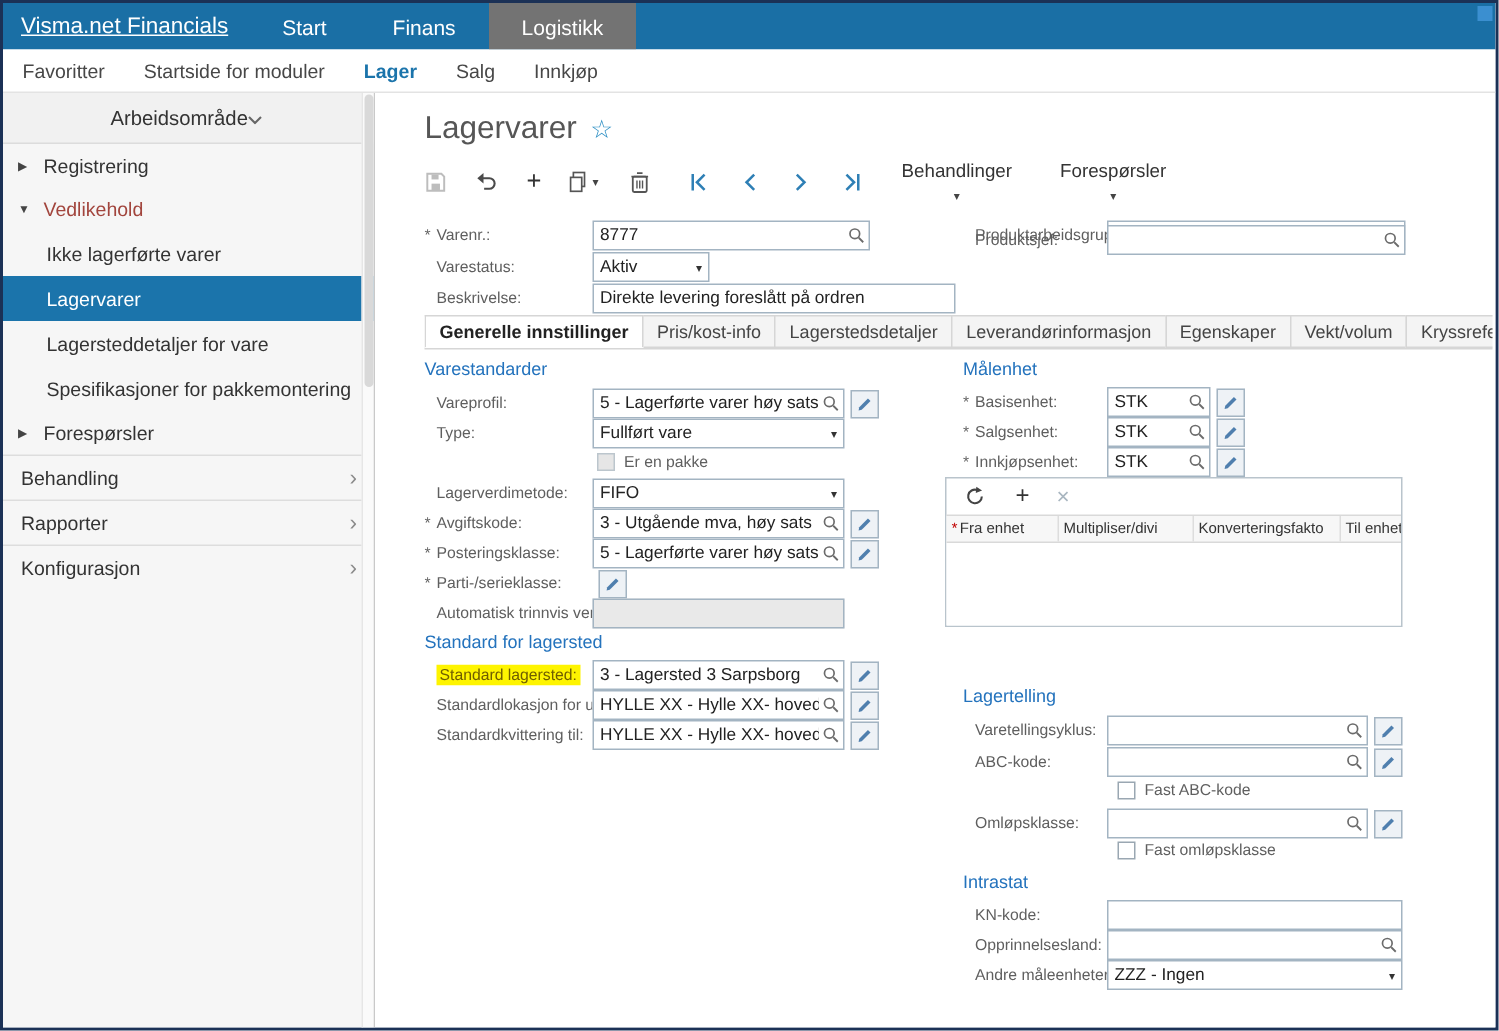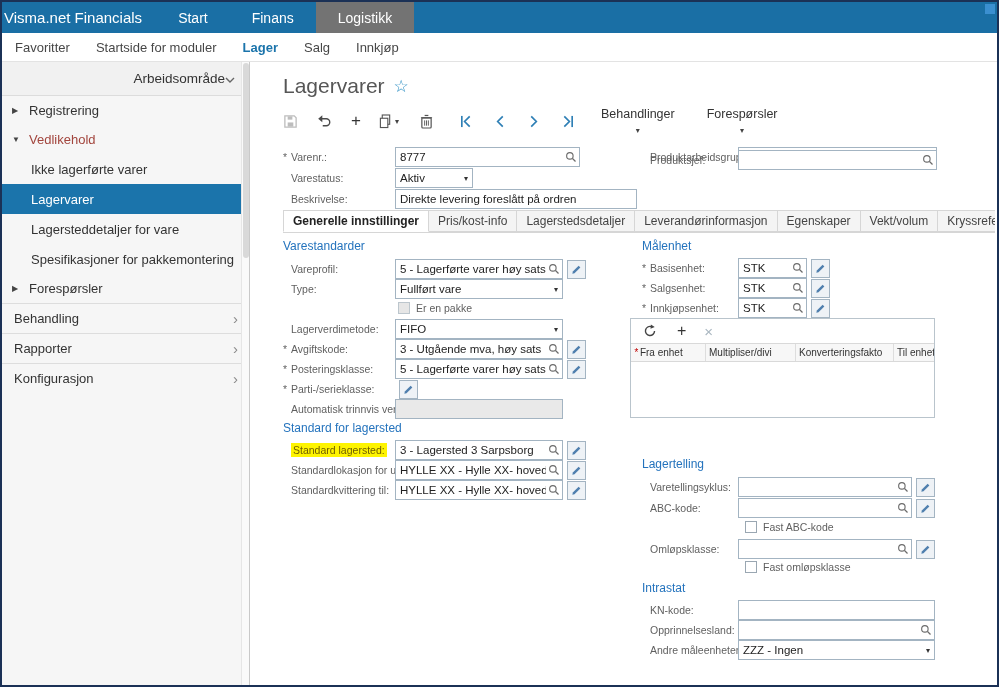--- a/index.html
+++ b/index.html
@@ -2,35 +2,35 @@
 <html><head>
 <meta charset="utf-8">
 <style>
   * { box-sizing: border-box; margin: 0; padding: 0; }
   body { font-family: "Liberation Sans", sans-serif; background: #fff; }
   .app { width: 999px; height: 687px; border: 2px solid #1b3156; background: #fff;
          display: flex; flex-direction: column; position: relative; overflow: hidden; }
 
   
   .topbar { height: 31px; background: #1a6fa5; display: flex; align-items: stretch; color: #fff; flex: none; }
-  .brand { display: flex; align-items: center; padding: 0 14px 0 2px; font-size: 15px; }
+  .brand { display: flex; align-items: center; padding: 0 14px 0 12px; font-size: 15px; text-decoration: underline; }
   .topbar-item { display: flex; align-items: center; padding: 0 22px; font-size: 14px; cursor: default; }
   .topbar-item.active { background: #737373; }
   .corner-accent { position: absolute; top: 2px; right: 2px; width: 10px; height: 10px; background: #3b8fd0; z-index: 5; }
 
   
   .navbar { height: 29px; background: #fff; border-bottom: 1px solid #e3e3e3; display: flex; align-items: center; font-size: 13px; color: #474747; flex: none; }
   .nav-item { padding: 0 13px; cursor: default; }
   .nav-item.active { color: #1b74ab; font-weight: bold; }
 
   .bodyrow { flex: 1; display: flex; min-height: 0; }
 
   
   .sidebar { width: 248px; background: #f6f6f6; border-right: 1px solid #c9c9c9; position: relative; flex: none; font-size: 13px; color: #333; }
-  .side-header { height: 34px; background: #f1f1f1; border-bottom: 1px solid #dcdcdc; display: flex; align-items: center; justify-content: flex-end; padding: 0 14px 0 12px; font-size: 13.5px; }
+  .side-header { height: 34px; background: #f1f1f1; border-bottom: 1px solid #dcdcdc; display: flex; align-items: center; justify-content: center; padding: 0 14px 0 12px; font-size: 13.5px; }
   .side-group { height: 29px; display: flex; align-items: center; gap: 7px; padding: 0 10px; }
   .tri { font-size: 8px; color: #444; width: 10px; flex: none; }
   .maroon { color: #a2453d; }
   .side-sub { height: 30px; display: flex; align-items: center; padding-left: 29px; }
   .side-sub.selected { background: #1b74ab; color: #fff; }
   .side-section { height: 30px; border-top: 1px solid #ddd; display: flex; align-items: center; justify-content: space-between; padding: 0 11px 0 12px; }
   .side-section:last-of-type { border-bottom: 1px solid #ddd; }
   .chev { color: #8b8b8b; font-size: 15px; line-height: 1; }
   .side-scroll { position: absolute; top: 0; right: 0; bottom: 0; width: 8px; background: #fafafa; border-left: 1px solid #e6e6e6; }
   .side-thumb { width: 6px; height: 195px; background: #d9d9d9; margin: 1px auto 0; border-radius: 3px; }

